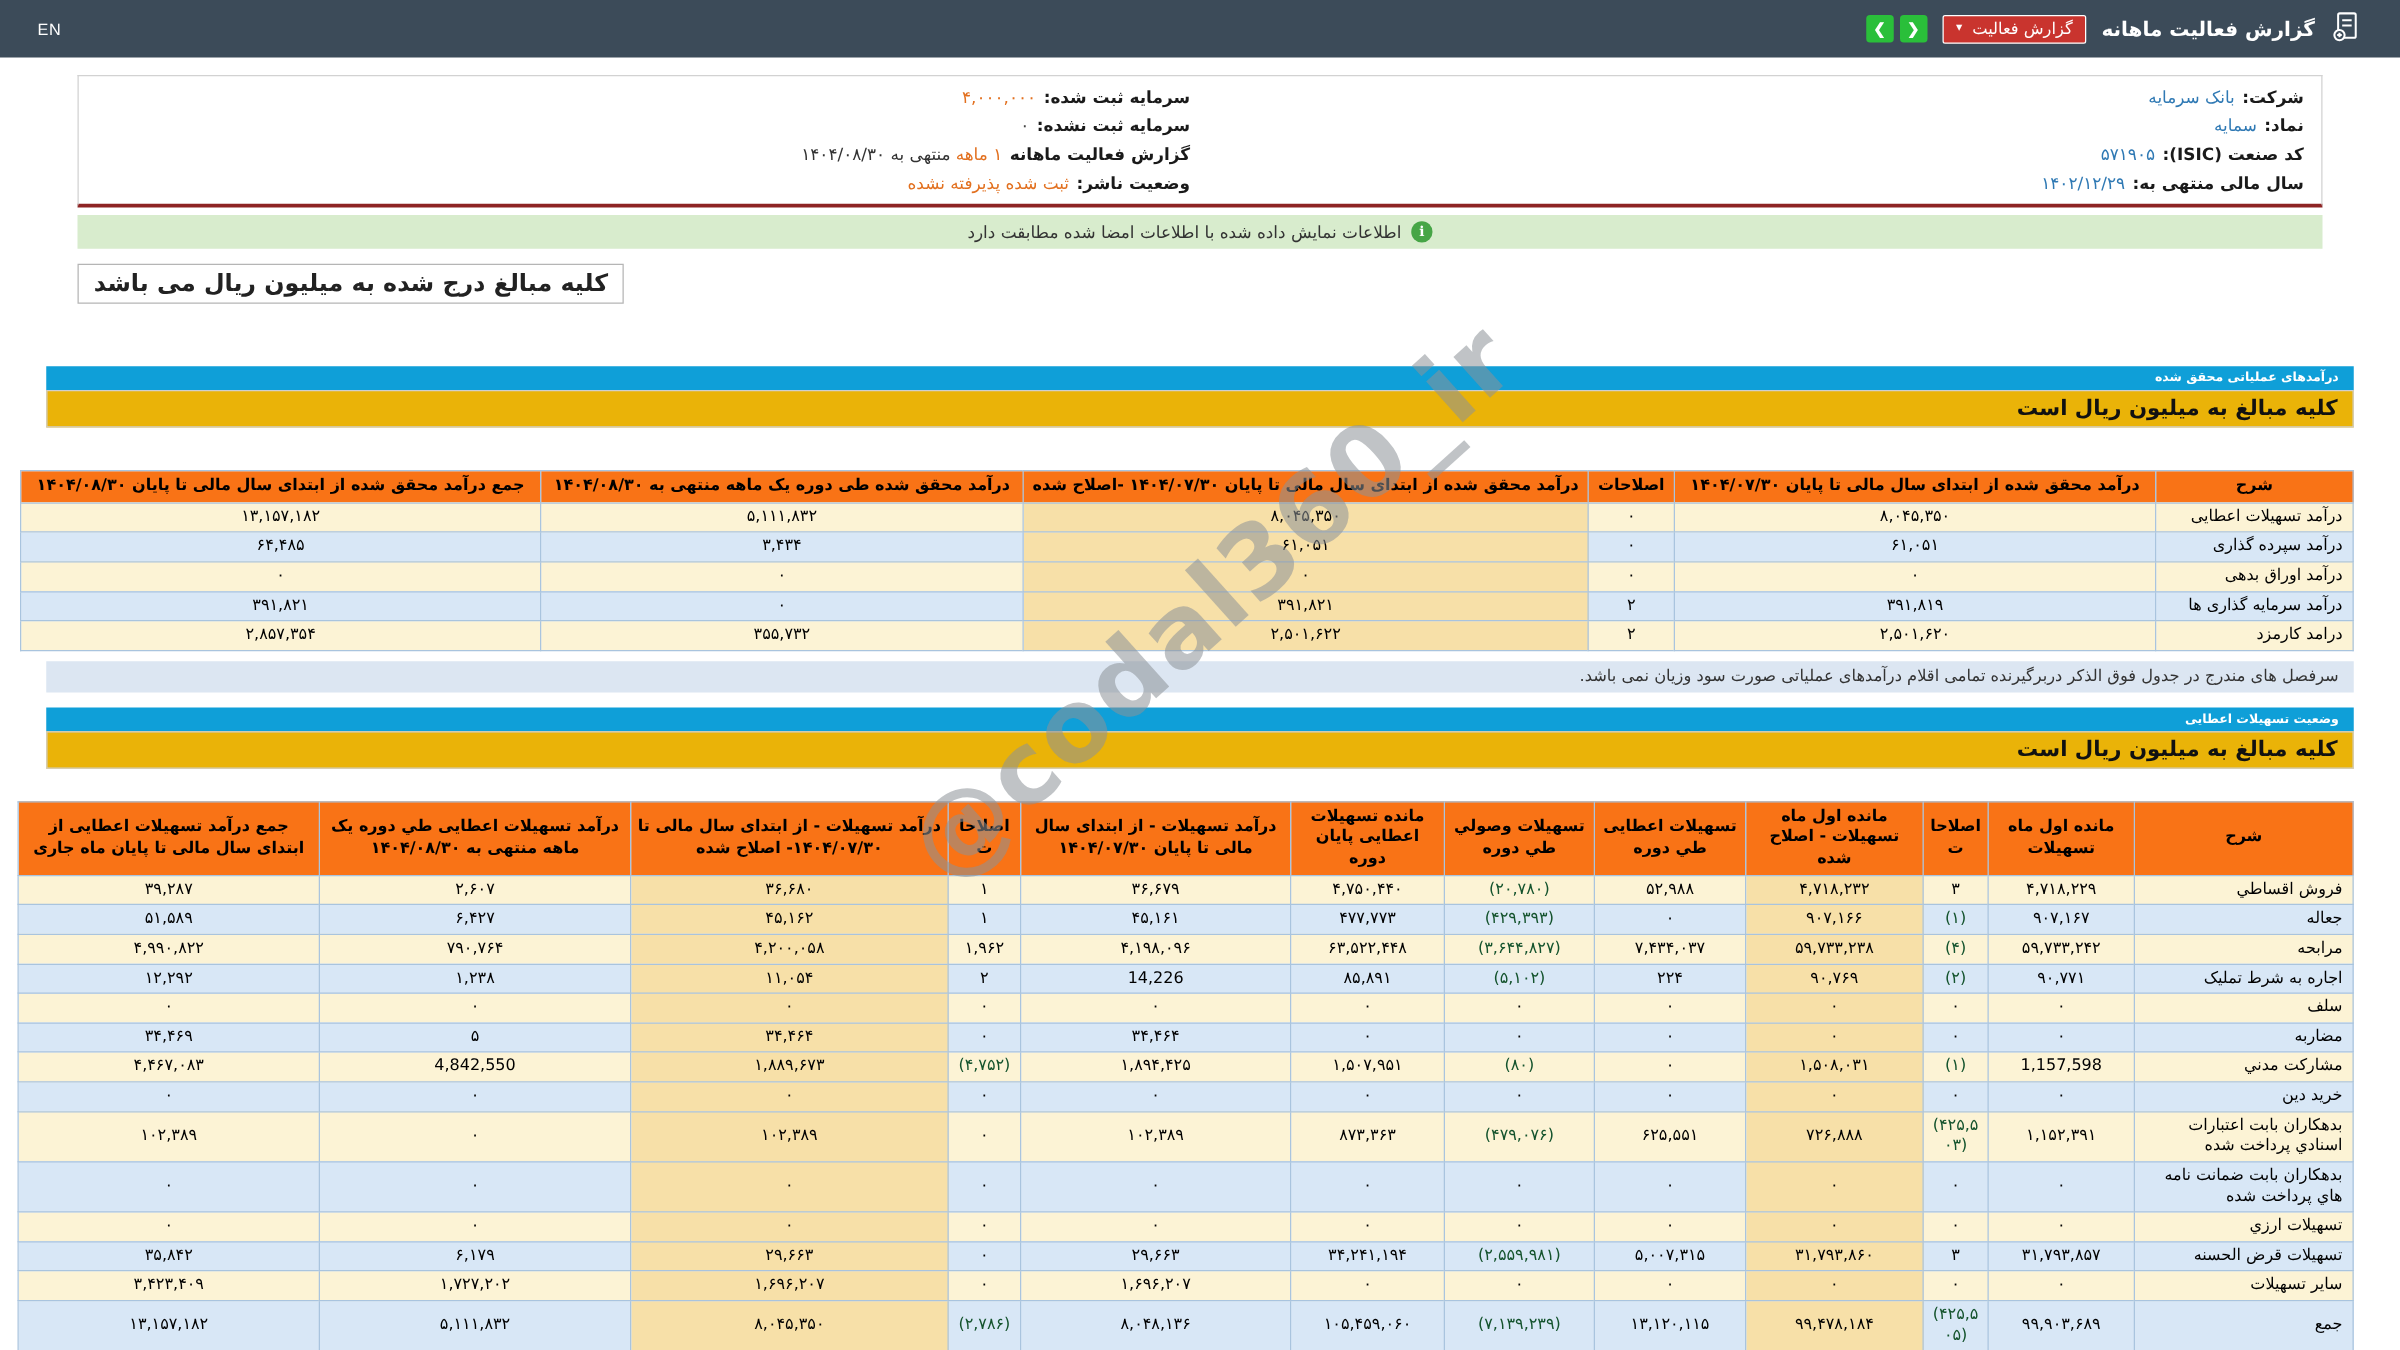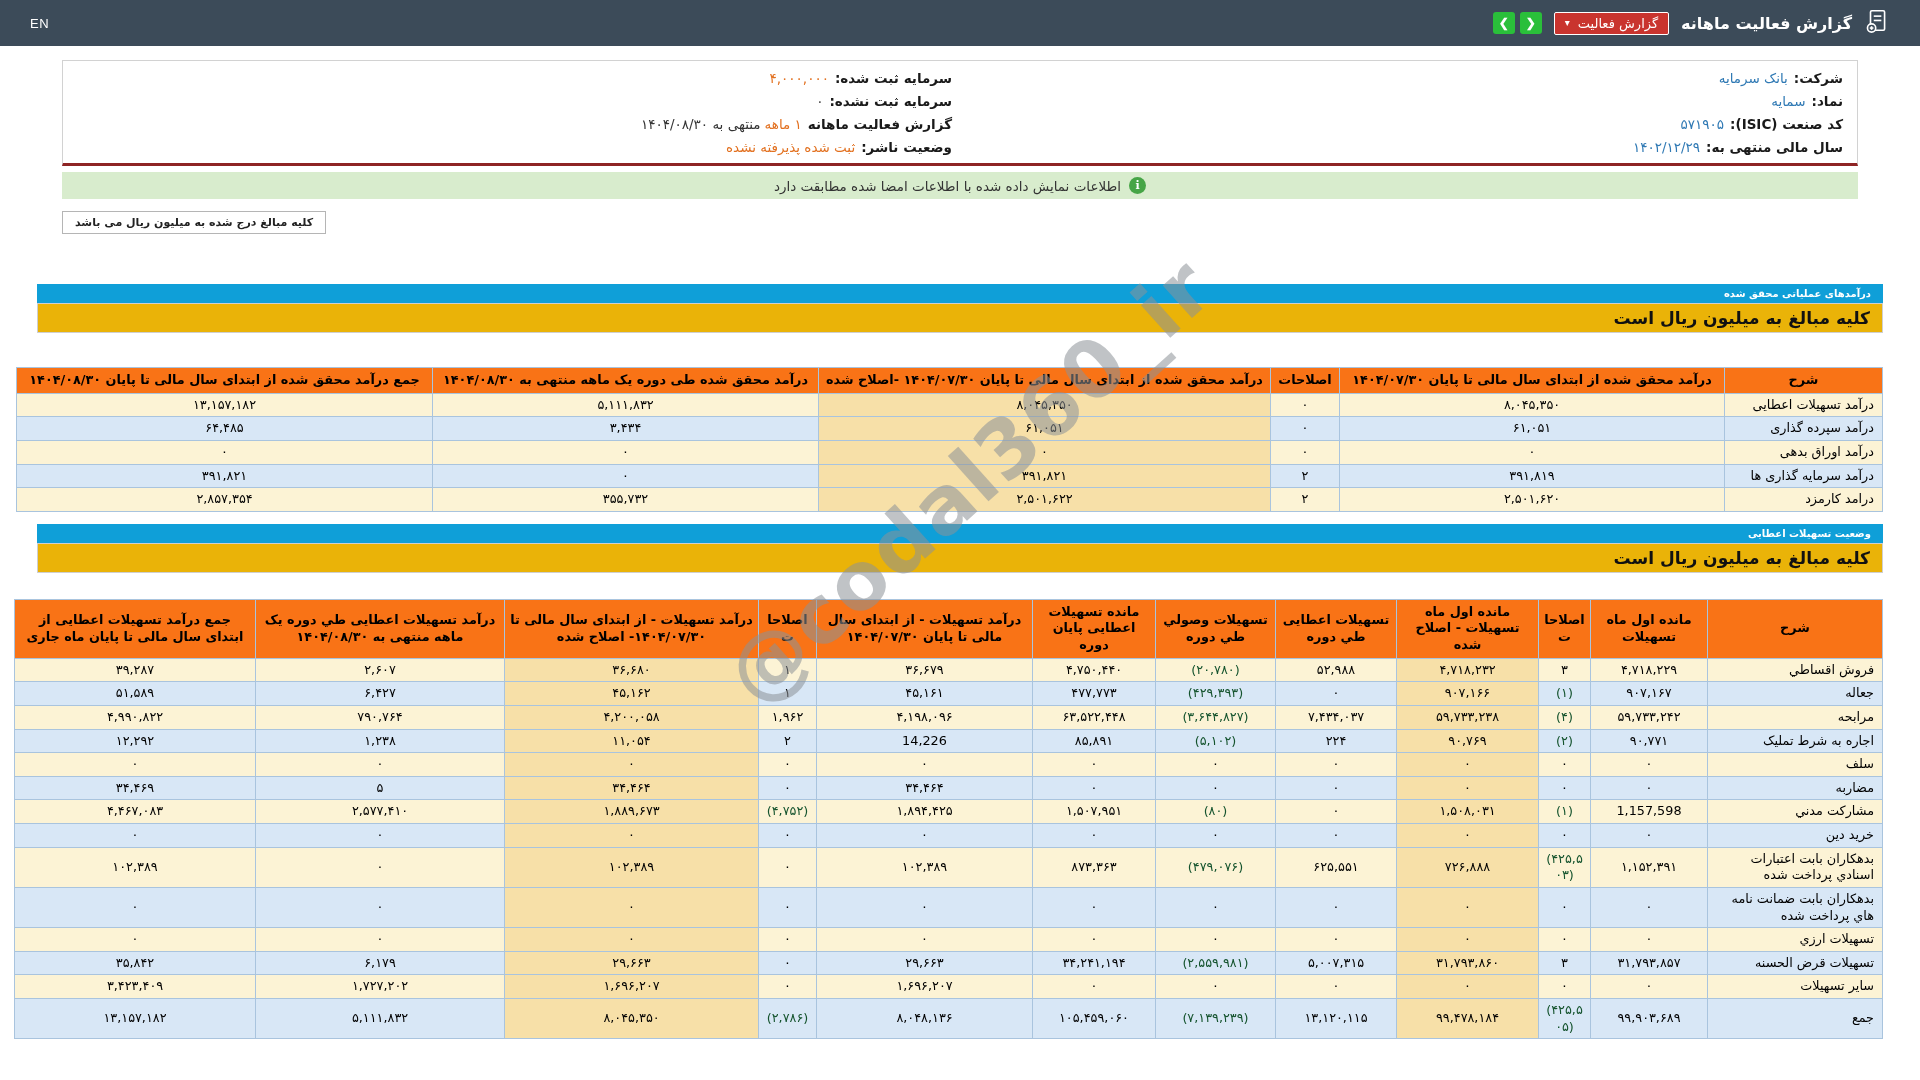--- a/index.html
+++ b/index.html
@@ -36,21 +36,21 @@
 
   
   .notice-bar{margin:6px 25px 0 25px;background:#d8eccd;height:27px;display:flex;
     align-items:center;justify-content:center;gap:8px;font-size:13.5px;color:#333}
   .info-icon{width:17px;height:17px;border-radius:50%;background:#46a546;color:#fff;
     font-size:11px;font-weight:bold;display:flex;align-items:center;justify-content:center;
     font-family:"DejaVu Serif","Liberation Serif",serif}
 
   
   .amounts-box{width:fit-content;margin:12px auto 0 25px;border:1px solid #b5b5b5;
-    background:#fff;padding:4px 12px;font-size:11px;font-weight:bold;color:#222}
+    background:#fff;padding:4px 12px;font-size:19px;font-weight:bold;color:#222}
 
   
   .section-bar{margin-top:50px;background:#0f9fd8;color:#fff;font-weight:bold;font-size:10px;
     padding:4px 12px;text-align:right}
   .section-bar.tight{margin-top:12px}
   .million-row{border:1px solid #cfcfcf;background:#eab308;font-size:17px;font-weight:bold;
     color:#111;padding:4px 12px;text-align:right}
 
   
   .data-table{width:100%;border-collapse:collapse;table-layout:fixed;margin-top:34px}
@@ -209,20 +209,21 @@
           <td class="lbl">درامد کارمزد</td>
           <td class="num">۲,۵۰۱,۶۲۰</td>
           <td class="num">۲</td>
           <td class="num tan">۲,۵۰۱,۶۲۲</td>
           <td class="num">۳۵۵,۷۳۲</td>
           <td class="num">۲,۸۵۷,۳۵۴</td>
         </tr>
       </tbody>
     </table>
 
+  <div class="footnote">سرفصل های مندرج در جدول فوق الذکر دربرگیرنده تمامی اقلام درآمدهای عملیاتی صورت سود وزیان نمی باشد.</div>
 
   <div class="section-bar tight">وضعیت تسهیلات اعطایی</div>
   <div class="million-row">کلیه مبالغ به میلیون ریال است</div>
 
   <table id="table2" class="data-table mt-sm">
       <colgroup>
         <col style="width: 175px;">
         <col style="width: 117px;">
         <col style="width: 52px;">
         <col style="width: 142px;">
@@ -340,21 +341,21 @@
           <td class="lbl">مشارکت مدني</td>
           <td class="num">1,157,598</td>
           <td class="num neg">(۱)</td>
           <td class="num tan">۱,۵۰۸,۰۳۱</td>
           <td class="num">۰</td>
           <td class="num neg">(۸۰)</td>
           <td class="num">۱,۵۰۷,۹۵۱</td>
           <td class="num">۱,۸۹۴,۴۲۵</td>
           <td class="num neg">(۴,۷۵۲)</td>
           <td class="num tan">۱,۸۸۹,۶۷۳</td>
-          <td class="num">۲,۵۷۷,۴۱۰</td>
+          <td class="num">4,842,550</td>
           <td class="num">۴,۴۶۷,۰۸۳</td>
         </tr>
         <tr class="even">
           <td class="lbl">خرید دین</td>
           <td class="num">۰</td>
           <td class="num">۰</td>
           <td class="num tan">۰</td>
           <td class="num">۰</td>
           <td class="num">۰</td>
           <td class="num">۰</td>

